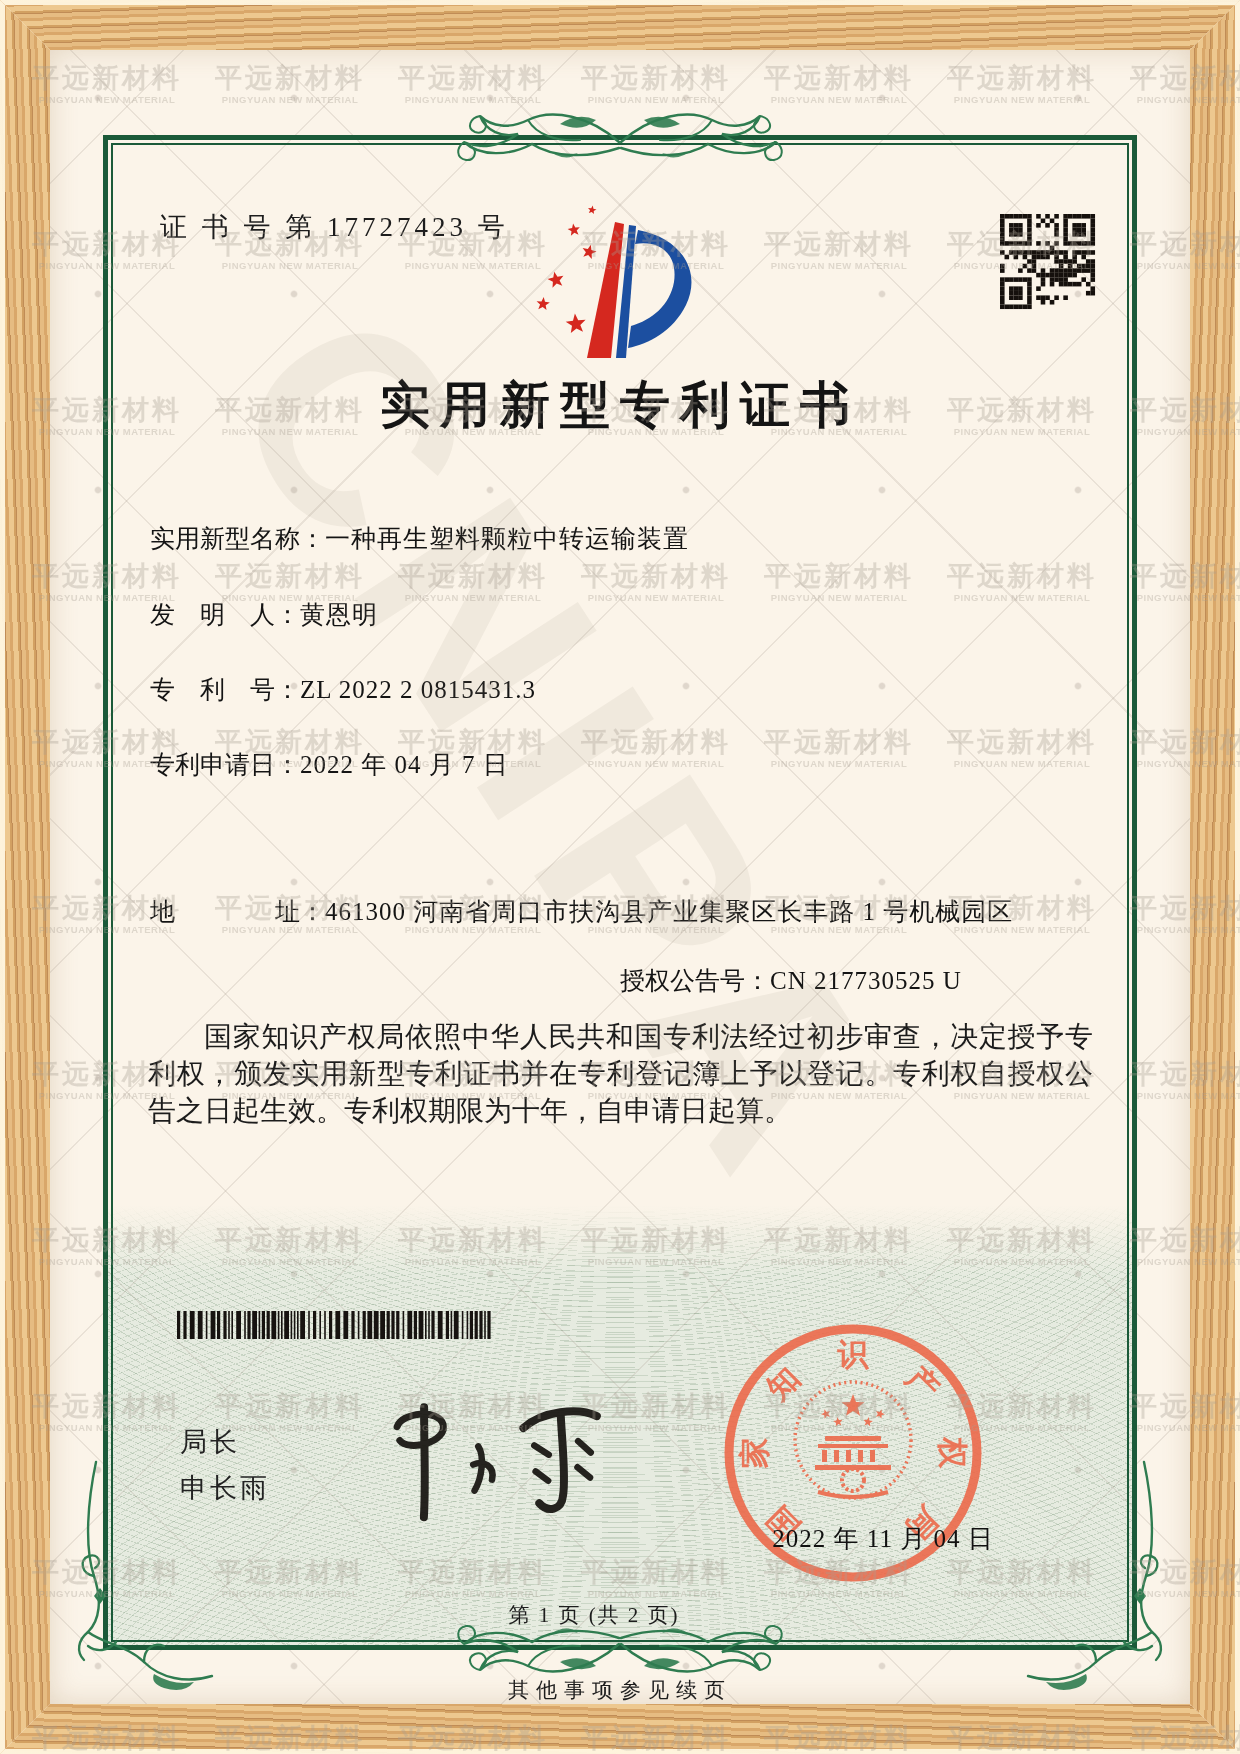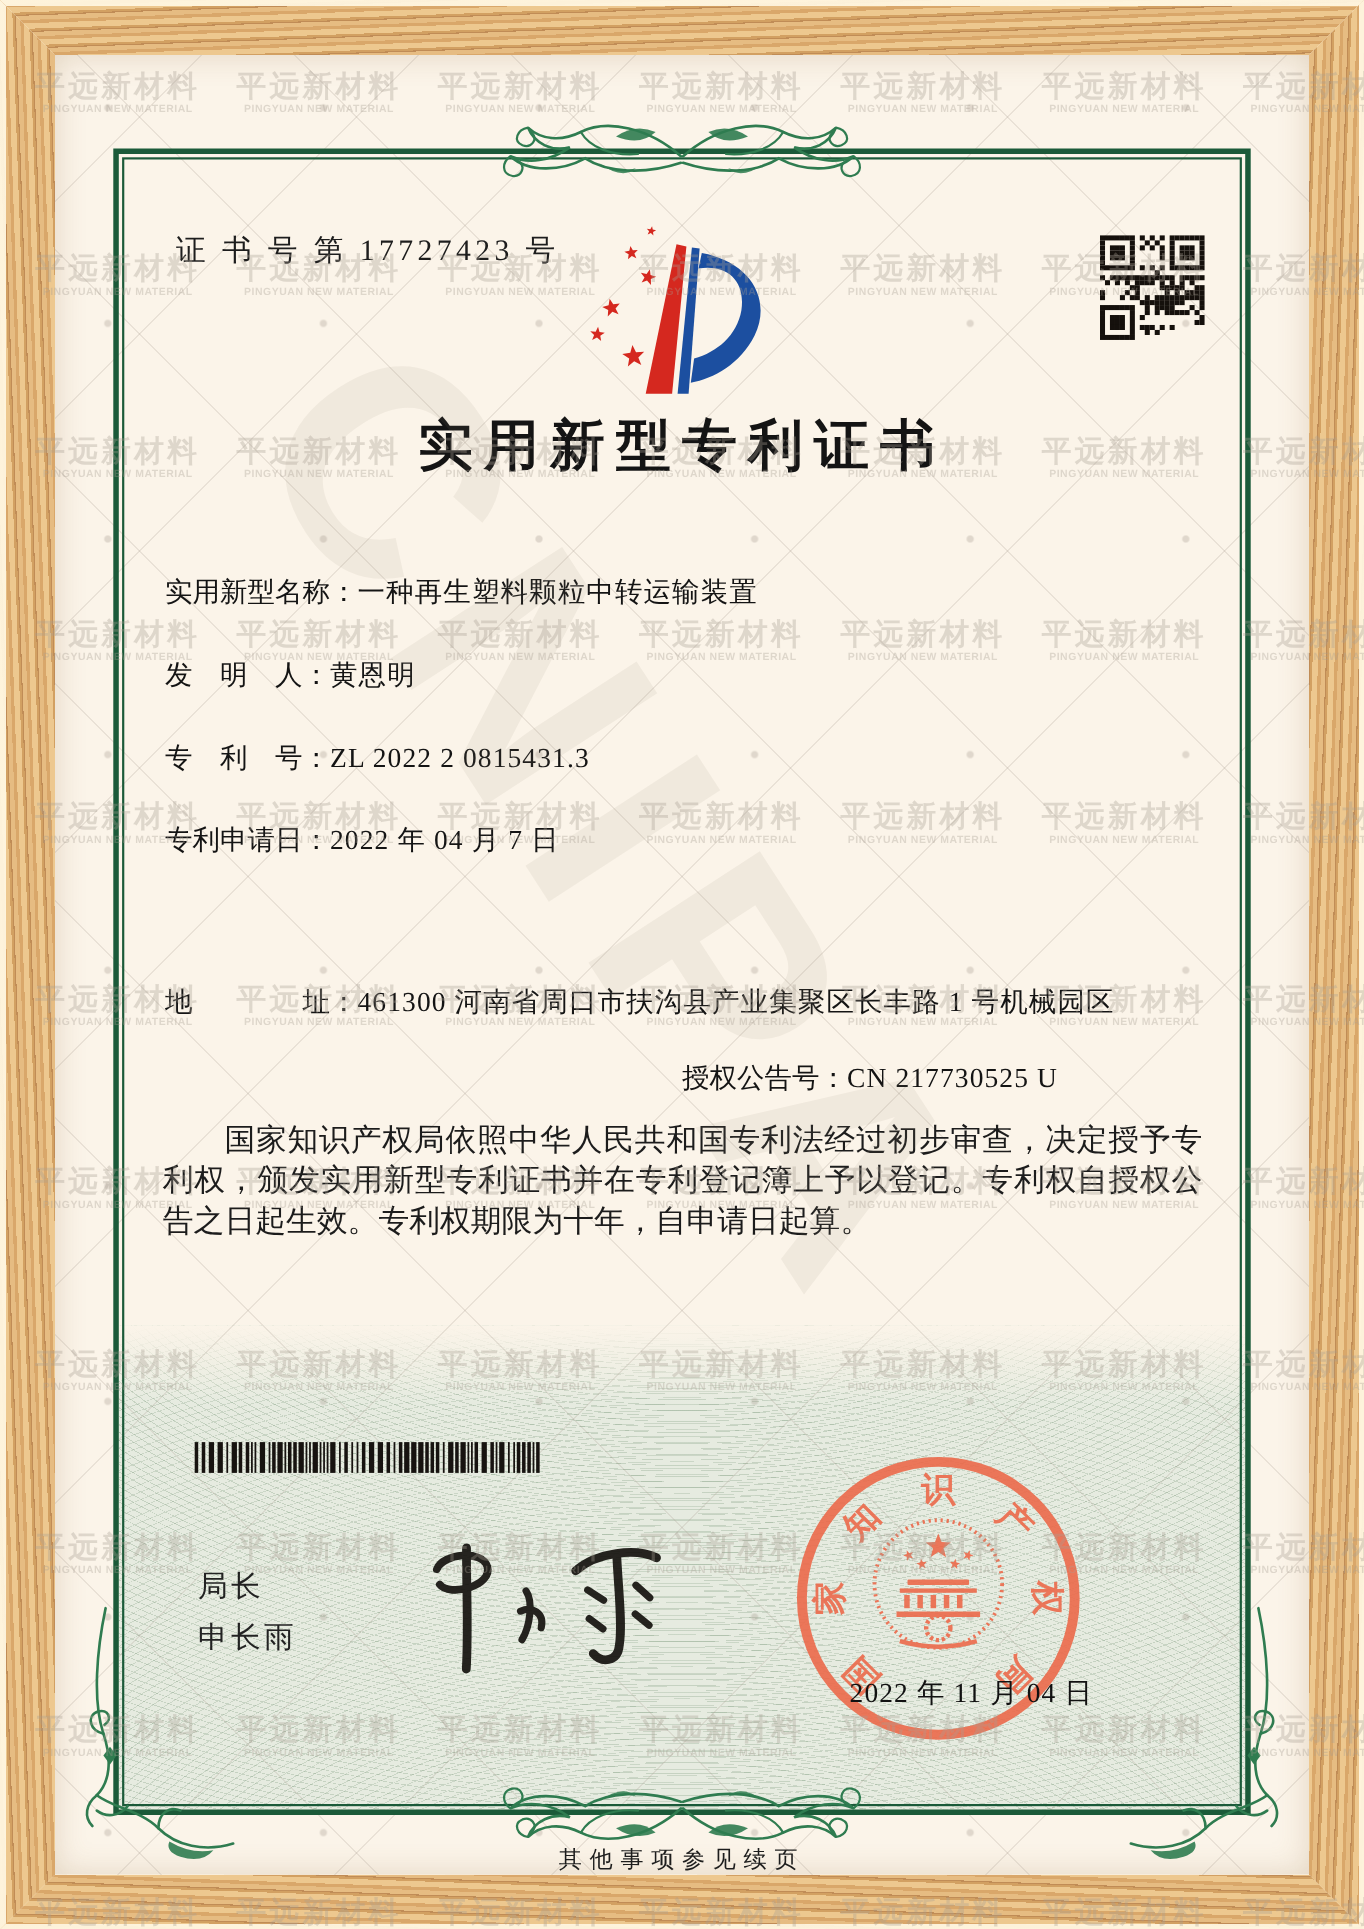--- a/index.html
+++ b/index.html
@@ -482,20 +482,21 @@
           <text x="0" y="0" transform="translate(65.0 65.0) rotate(-45)" text-anchor="middle" dominant-baseline="central" font-size="31" font-weight="700" fill="#ec6a4b" font-family="Liberation Serif" ,serif="">知</text>
           <text x="0" y="0" transform="translate(135.0 36.0) rotate(0)" text-anchor="middle" dominant-baseline="central" font-size="31" font-weight="700" fill="#ec6a4b" font-family="Liberation Serif" ,serif="">识</text>
           <text x="0" y="0" transform="translate(205.0 65.0) rotate(45)" text-anchor="middle" dominant-baseline="central" font-size="31" font-weight="700" fill="#ec6a4b" font-family="Liberation Serif" ,serif="">产</text>
           <text x="0" y="0" transform="translate(234.0 135.0) rotate(90)" text-anchor="middle" dominant-baseline="central" font-size="31" font-weight="700" fill="#ec6a4b" font-family="Liberation Serif" ,serif="">权</text>
           <text x="0" y="0" transform="translate(205.0 205.0) rotate(135)" text-anchor="middle" dominant-baseline="central" font-size="31" font-weight="700" fill="#ec6a4b" font-family="Liberation Serif" ,serif="">局</text>
         </g>
     </g>
   </svg>
   <div class="seal-date">2022 年 11 月 04 日</div>
 
+  <div class="pageinfo">第 1 页 (共 2 页)</div>
   <div class="footnote">其他事项参见续页</div>
 
   <div class="wf wf-h wf-top"></div>
   <div class="wf wf-h wf-bottom"></div>
   <div class="wf wf-v wf-left"></div>
   <div class="wf wf-v wf-right"></div>
 
   <div class="ghost">CNIPA</div>
   <div id="wm-layer">
       <div class="wm" style="left: 22px; top: 60px;">

